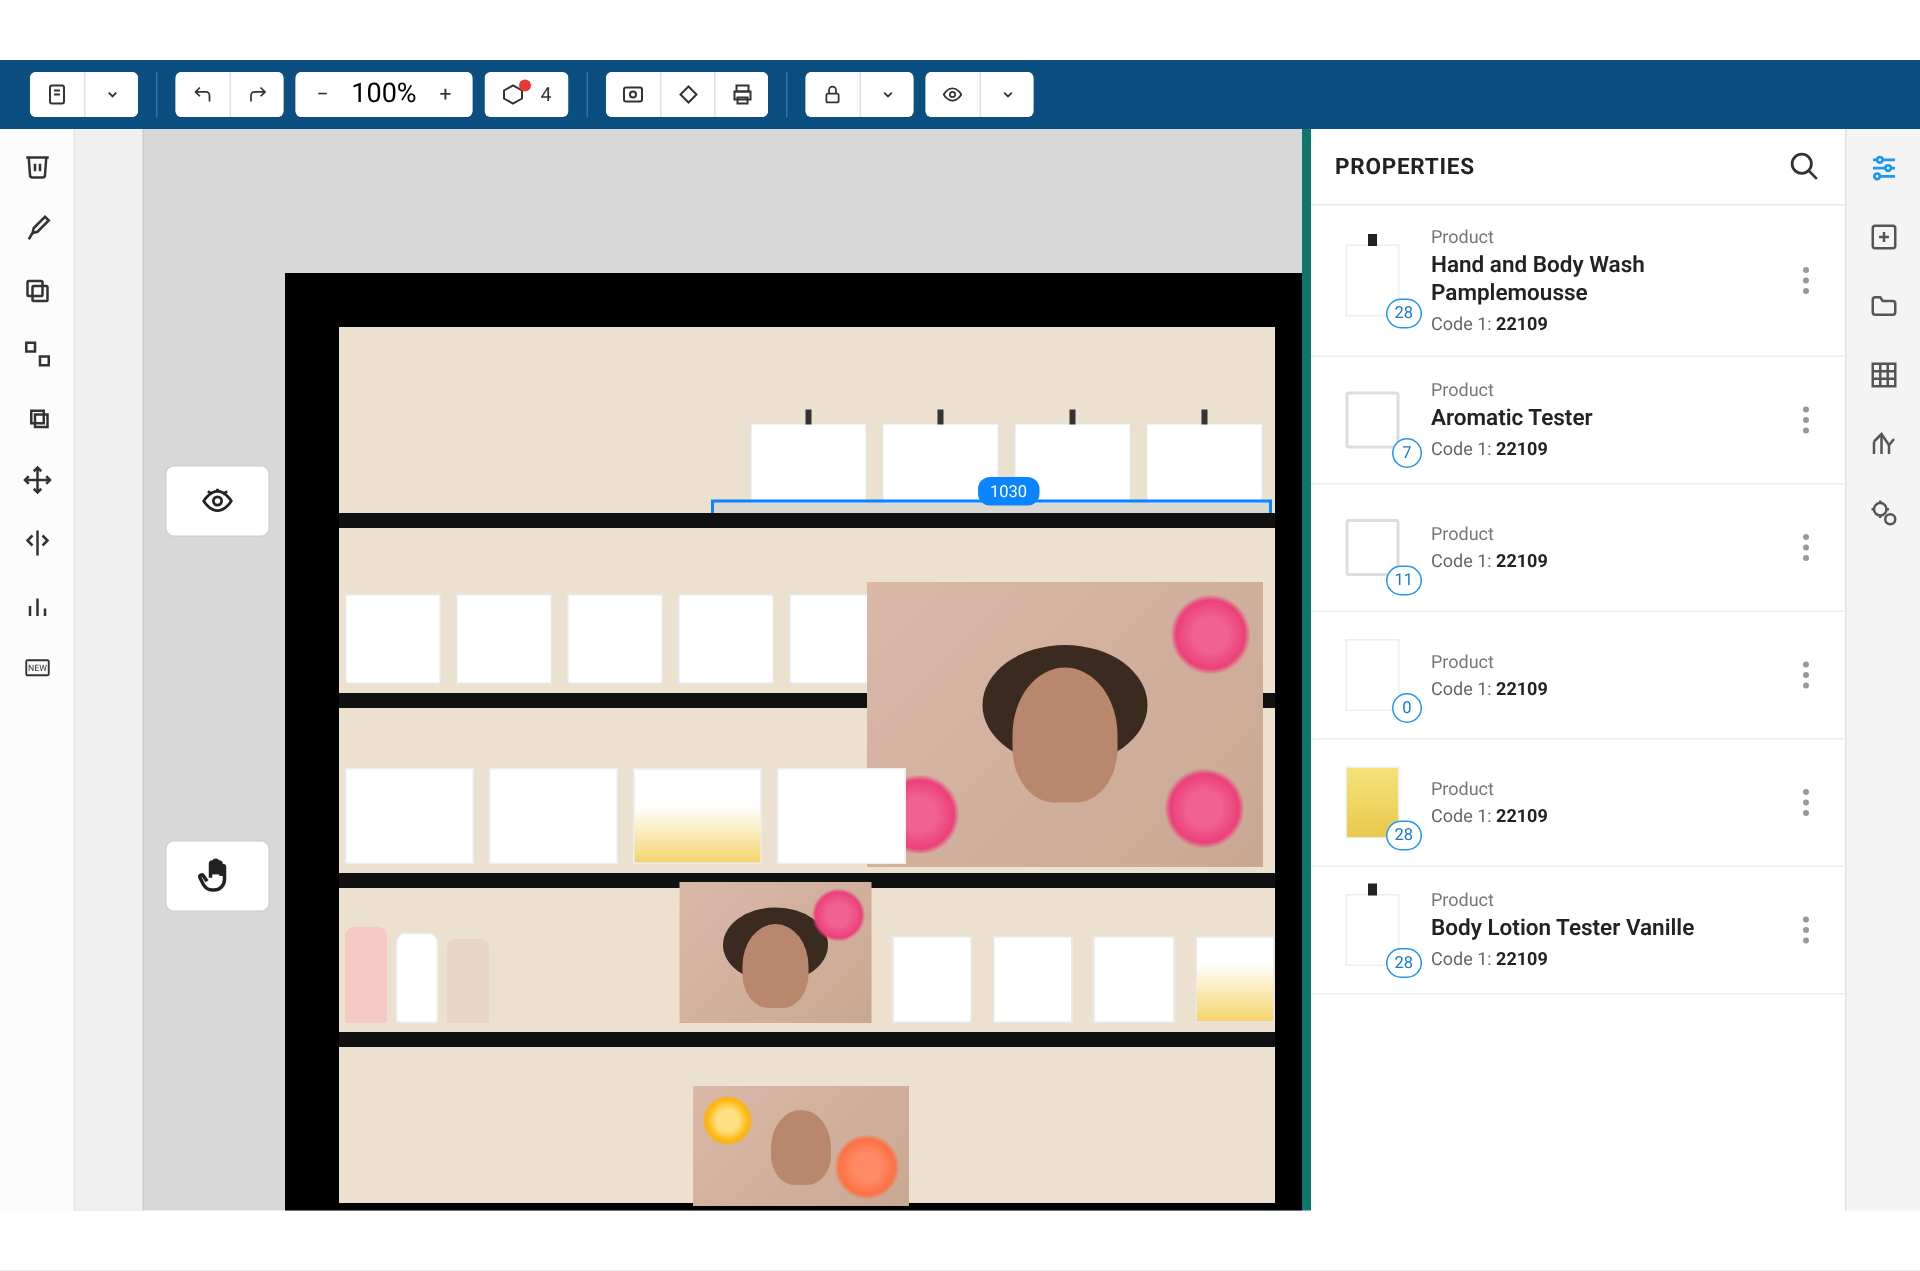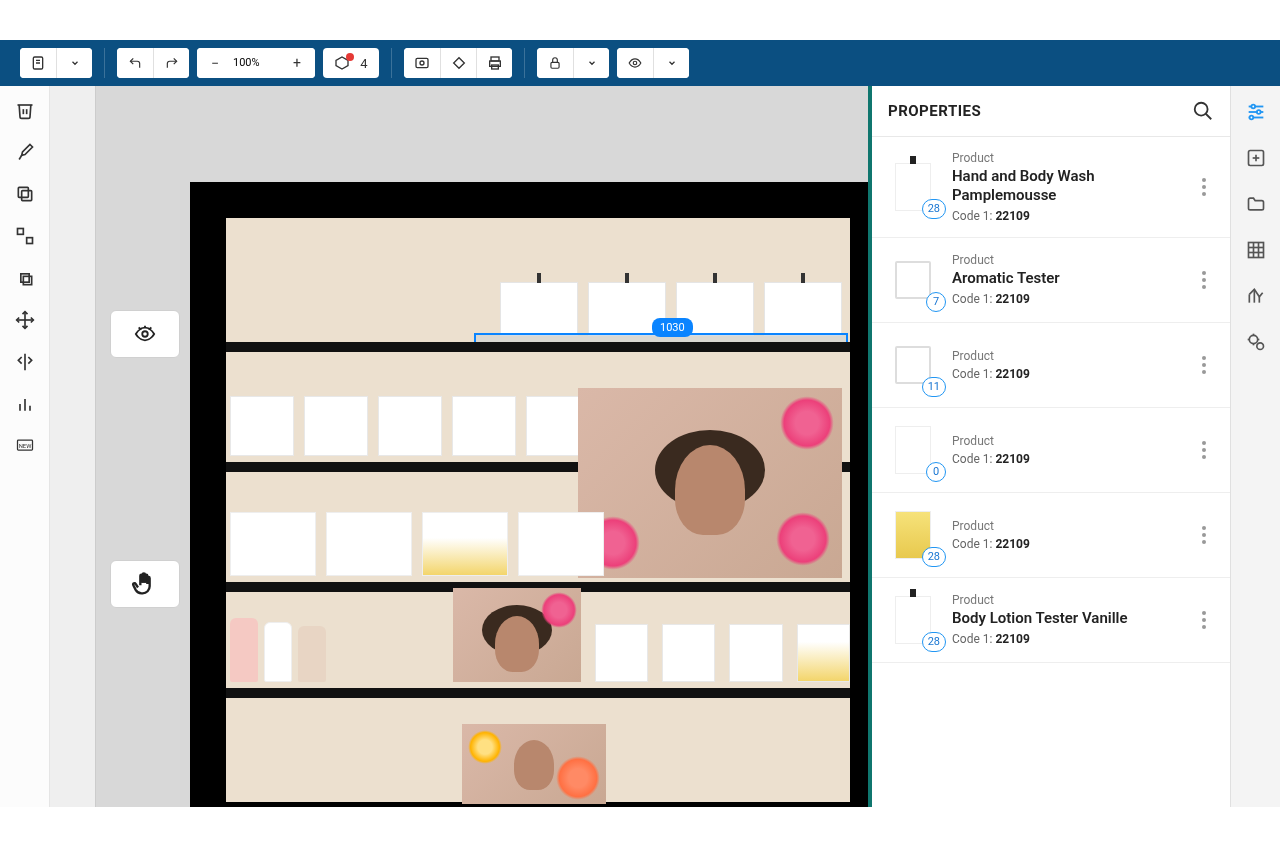--- a/index.html
+++ b/index.html
@@ -3,21 +3,21 @@
 <meta charset="utf-8">
 <style>
 *{margin:0;padding:0;box-sizing:border-box;font-family:-apple-system,BlinkMacSystemFont,"Segoe UI",Roboto,sans-serif}
 body{background:#fff;height:847px;width:1280px;overflow:hidden}
 .topblank{height:40px;background:#fff}
 .toolbar{height:46px;background:#0b4f81;display:flex;align-items:center;padding:0 20px;gap:8px}
 .tb-group{display:flex;align-items:center;background:#fff;border-radius:4px;height:30px;overflow:hidden}
 .tb-btn{display:flex;align-items:center;justify-content:center;min-width:36px;height:30px;background:#fff;border:none;cursor:pointer;color:#333;font-size:14px}
 .tb-btn+.tb-btn{border-left:1px solid #e0e0e0}
 .tb-sep{width:1px;height:30px;background:rgba(255,255,255,.2);margin:0 4px}
-.zoom-val{min-width:46px;text-align:left;font-size:11px;line-height:30px}
+.zoom-val{min-width:46px;text-align:center;font-size:18px;line-height:30px}
 .badge-dot{width:8px;height:8px;background:#e53935;border-radius:50%;position:relative;top:-6px;left:-4px}
 .cart-count{font-size:13px;color:#333;margin-left:2px}
 .main{display:flex;height:721px}
 .lsidebar{width:50px;background:#fcfcfc;border-right:1px solid #e5e5e5;display:flex;flex-direction:column;align-items:center;padding-top:12px;gap:18px}
 .ls-icon{width:24px;height:24px;display:flex;align-items:center;justify-content:center;cursor:pointer;color:#333}
 .canvas-wrap{flex:1;background:#d8d8d8;position:relative;overflow:hidden}
 .vruler{position:absolute;left:0;top:0;width:46px;height:100%;background:#efefef;border-right:1px solid #ccc}
 .float-btn{position:absolute;left:60px;width:70px;height:48px;background:#fff;border:1px solid #d0d0d0;border-radius:6px;display:flex;align-items:center;justify-content:center;cursor:pointer}
 .float-eye{top:224px}
 .float-hand{top:474px}
@@ -40,21 +40,21 @@
 .wide-box{width:86px;height:64px;background:#fff;border:1px solid #eee}
 .sel-rect{position:absolute;border:2px solid #0a84ff;background:rgba(10,132,255,.08);top:115px;left:248px;width:374px;height:12px}
 .sel-label{position:absolute;top:100px;left:426px;background:#0a84ff;color:#fff;font-size:11px;padding:3px 8px;border-radius:8px}
 .photo{background:linear-gradient(135deg,#dab8a8,#c9a893);position:relative}
 .photo1{position:absolute;right:8px;top:170px;width:264px;height:190px}
 .photo2{width:144px;height:94px;margin-left:112px}
 .photo3{width:144px;height:80px;margin-left:112px}
 .flower{position:absolute;width:54px;height:54px;background:radial-gradient(circle,#f06292 30%,#ec407a 60%,transparent 70%)}
 .face{position:absolute;left:50%;top:30%;transform:translateX(-50%);width:70px;height:90px;background:#b8876d;border-radius:50% 50% 40% 40%}
 .hair{position:absolute;left:50%;top:22%;transform:translateX(-50%);width:110px;height:80px;background:#3a2a1f;border-radius:50%}
-.rsidebar{width:362px;background:#fff;border-left:4px solid #0f766e;display:flex;flex-direction:column}
+.rsidebar{width:362px;background:#fff;border-left:6px solid #0f766e;display:flex;flex-direction:column}
 .rs-head{display:flex;align-items:center;justify-content:space-between;padding:14px 16px;border-bottom:1px solid #e8e8e8}
 .rs-title{font-size:15px;font-weight:700;letter-spacing:.5px;color:#222}
 .rs-actions{display:flex;gap:14px;align-items:center}
 .prod-list{flex:1;overflow-y:auto}
 .prod-item{display:flex;align-items:center;padding:14px 16px;border-bottom:1px solid #eee;gap:14px}
 .thumb-wrap{position:relative;width:50px;height:56px;display:flex;align-items:center;justify-content:center}
 .thumb{width:36px;height:48px;background:#fff;border:1px solid #eee;position:relative}
 .thumb.pump::before{content:"";position:absolute;top:-8px;left:50%;transform:translateX(-50%);width:6px;height:8px;background:#222}
 .thumb.candle{height:38px;border:2px solid #ddd;border-radius:2px}
 .thumb.yellow{background:linear-gradient(#f6e27a,#e8c94e)}

